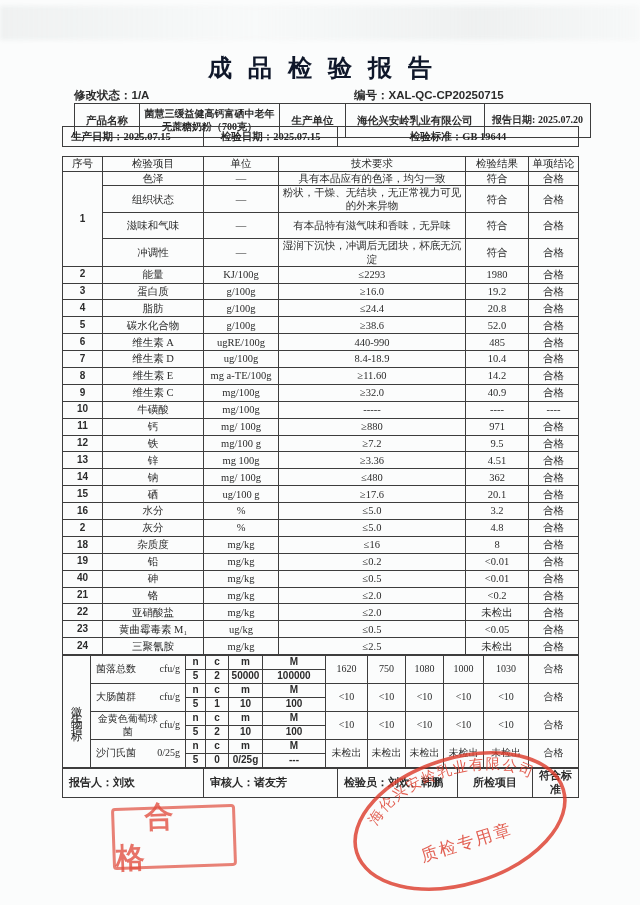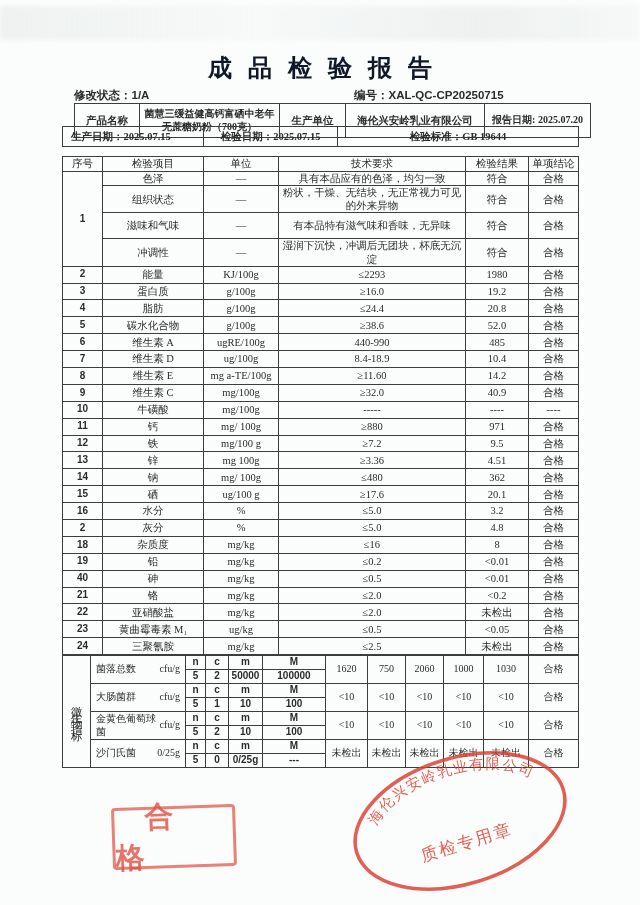--- a/index.html
+++ b/index.html
@@ -37,21 +37,21 @@
   .bold-sans{font-family:"Liberation Sans", sans-serif;font-weight:700;font-size:10px;}
   tr.sens-a td{height:13px;}
   tr.sens-b td{height:25px;}
   tr.std td{height:15.9px;}
   .micro-table{position:absolute;top:655px;left:0;}
   .micro-table td{height:13px;font-size:10px;}
   .side-vert{
     writing-mode:vertical-rl;text-orientation:upright;margin:0 auto;
     letter-spacing:6px;font-size:11.5px;height:100px;
   }
-  .name-cell{display:flex;justify-content:space-between;align-items:center;padding:0 3px;}
+  .name-cell{display:flex;justify-content:space-between;align-items:center;padding:0 3px;text-align:center;}
   .footer-table{position:absolute;top:768px;left:0;}
   .footer-table td{height:19px;font-weight:700;font-size:11px;}
   .footer-table .l{text-align:left;padding-left:6px;}
   .footer-table .c{text-align:center;}
   .stamp-rect{
     position:absolute;left:112px;top:806px;width:118px;height:56px;
     border:3.5px solid rgba(222,62,46,.72);border-radius:4px;
     transform:rotate(-2deg);display:flex;align-items:center;justify-content:center;
     color:rgba(222,62,46,.8);font-size:29px;font-weight:700;
     letter-spacing:30px;text-indent:30px;opacity:.9;
@@ -367,21 +367,21 @@
               <span>菌落总数</span>
               <span>cfu/g</span>
             </div>
           </td>
           <td class="c bold-sans">n</td>
           <td class="c bold-sans">c</td>
           <td class="c bold-sans">m</td>
           <td class="c bold-sans">M</td>
           <td class="c" rowspan="2">1620</td>
           <td class="c" rowspan="2">750</td>
-          <td class="c" rowspan="2">2060</td>
+          <td class="c" rowspan="2">1080</td>
           <td class="c" rowspan="2">1000</td>
           <td class="c" rowspan="2">1030</td>
           <td class="c" rowspan="2">合格</td>
         </tr>
         <tr>
           <td class="c bold-sans">5</td>
           <td class="c bold-sans">2</td>
           <td class="c bold-sans">50000</td>
           <td class="c bold-sans">100000</td>
         </tr>
@@ -453,20 +453,38 @@
         </tr>
         <tr>
           <td class="c bold-sans">5</td>
           <td class="c bold-sans">0</td>
           <td class="c bold-sans">0/25g</td>
           <td class="c bold-sans">---</td>
         </tr>
       </tbody>
   </table>
 
+  <table class="footer-table">
+    <colgroup>
+        <col style="width:141px">
+        <col style="width:134px">
+        <col style="width:120px">
+        <col style="width:75px">
+        <col style="width:46px">
+      </colgroup>
+    <tbody>
+        <tr>
+      <td class="l">报告人：刘欢</td>
+      <td class="l">审核人：诸友芳</td>
+      <td class="l">检验员：刘欢、韩鹏</td>
+      <td class="c">所检项目</td>
+      <td class="c">符合标准</td>
+    </tr>
+  </tbody>
+    </table>
 
   <div class="stamp-rect">
     <span>合格</span>
   </div>
 
   <svg class="seal" width="236" height="142" viewBox="0 0 236 142">
     <ellipse cx="118" cy="71" rx="108" ry="63" fill="none" stroke="#dd3e2e" stroke-width="3.6"></ellipse>
     <path id="sealArc" d="M 31,85 A 90,49 0 1 1 205,85" fill="none"></path>
     <text font-size="14.5" letter-spacing="1.5">
       <textPath href="#sealArc" startOffset="50%" text-anchor="middle">海伦兴安岭乳业有限公司</textPath>

